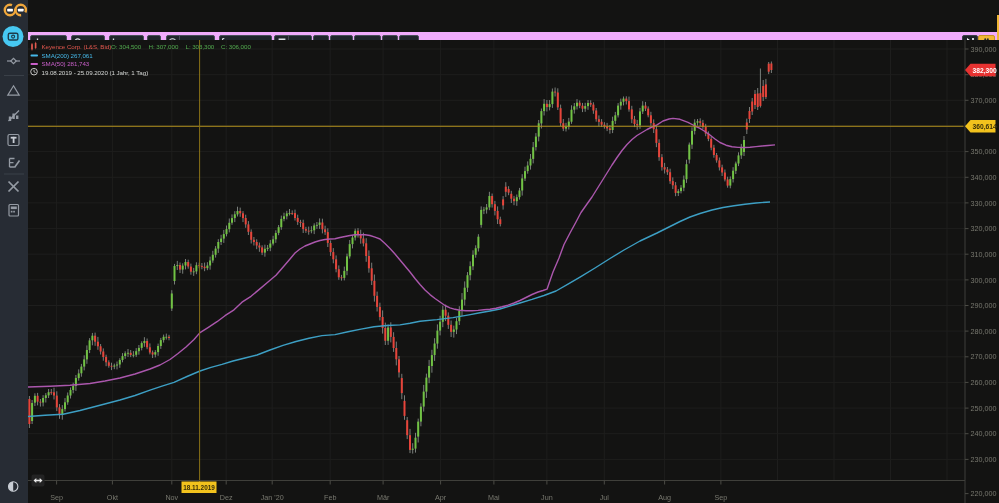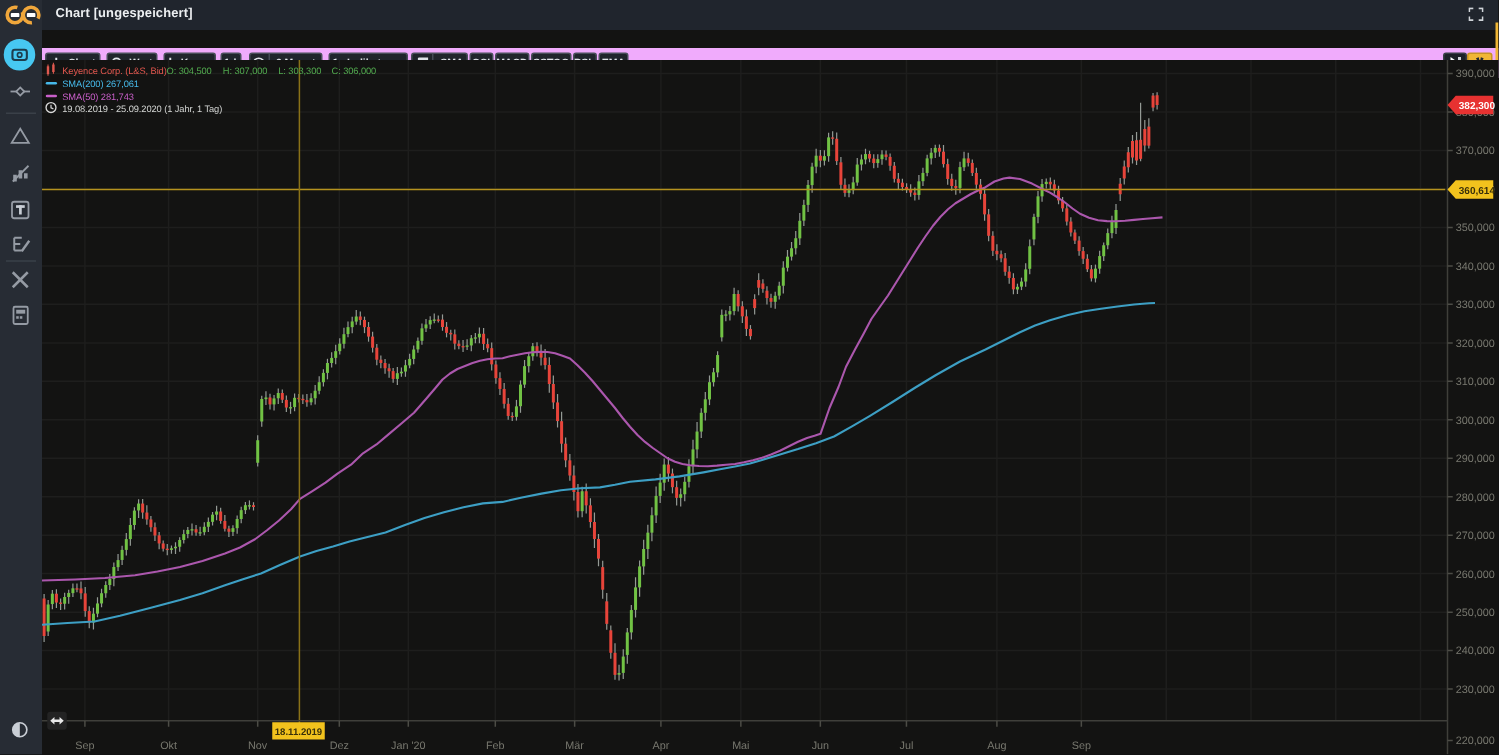--- a/index.html
+++ b/index.html
@@ -47,26 +47,20 @@
 <rect x="10.8" y="210.8" width="1.7" height="1.7" fill="#959ba4" stroke="none"></rect>
 <rect x="13.2" y="210.8" width="1.7" height="1.7" fill="#959ba4" stroke="none"></rect>
 </g>
 <rect x="10.7" y="136.8" width="5.8" height="1.8" fill="#c9ced5"></rect>
 <rect x="12.7" y="136.8" width="1.8" height="6.2" fill="#c9ced5"></rect>
 <line x1="4" y1="75.5" x2="24" y2="75.5" stroke="#3a4048" stroke-width="1"></line>
 <line x1="4" y1="174" x2="24" y2="174" stroke="#3a4048" stroke-width="1"></line>
 <circle cx="13.2" cy="486.5" r="4.7" fill="none" stroke="#c9ced5" stroke-width="1.1"></circle>
 <path d="M13.2,481.8 A4.7,4.7 0 0 0 13.2,491.2 Z" fill="#c9ced5"></path>
 </svg></div>
-<div id="titlebar">
-      <span class="t">Chart [ungespeichert]</span>
-<svg id="fs" width="10" height="9" viewBox="0 0 10 9">
-        <path d="M0.5,3 V0.5 H3.2 M6.8,0.5 H9.5 V3 M9.5,6 V8.5 H6.8 M3.2,8.5 H0.5 V6" fill="none" stroke="#cfd3d8" stroke-width="1.2"></path>
-      </svg>
-</div>
 <div id="toolbar">
       <div class="btn" style="left:2px;width:37px;background:#20252c;border-color:#494f5a">
         <svg width="9" height="9" viewBox="0 0 9 9">
           <g stroke="#dfe3e8" stroke-width="1.3">
             <line x1="1.5" y1="2.5" x2="1.5" y2="8"></line>
             <line x1="4.5" y1="0.5" x2="4.5" y2="6"></line>
             <line x1="7.5" y1="3.5" x2="7.5" y2="9"></line>
           </g>
         </svg>
         <span>Chart</span>

